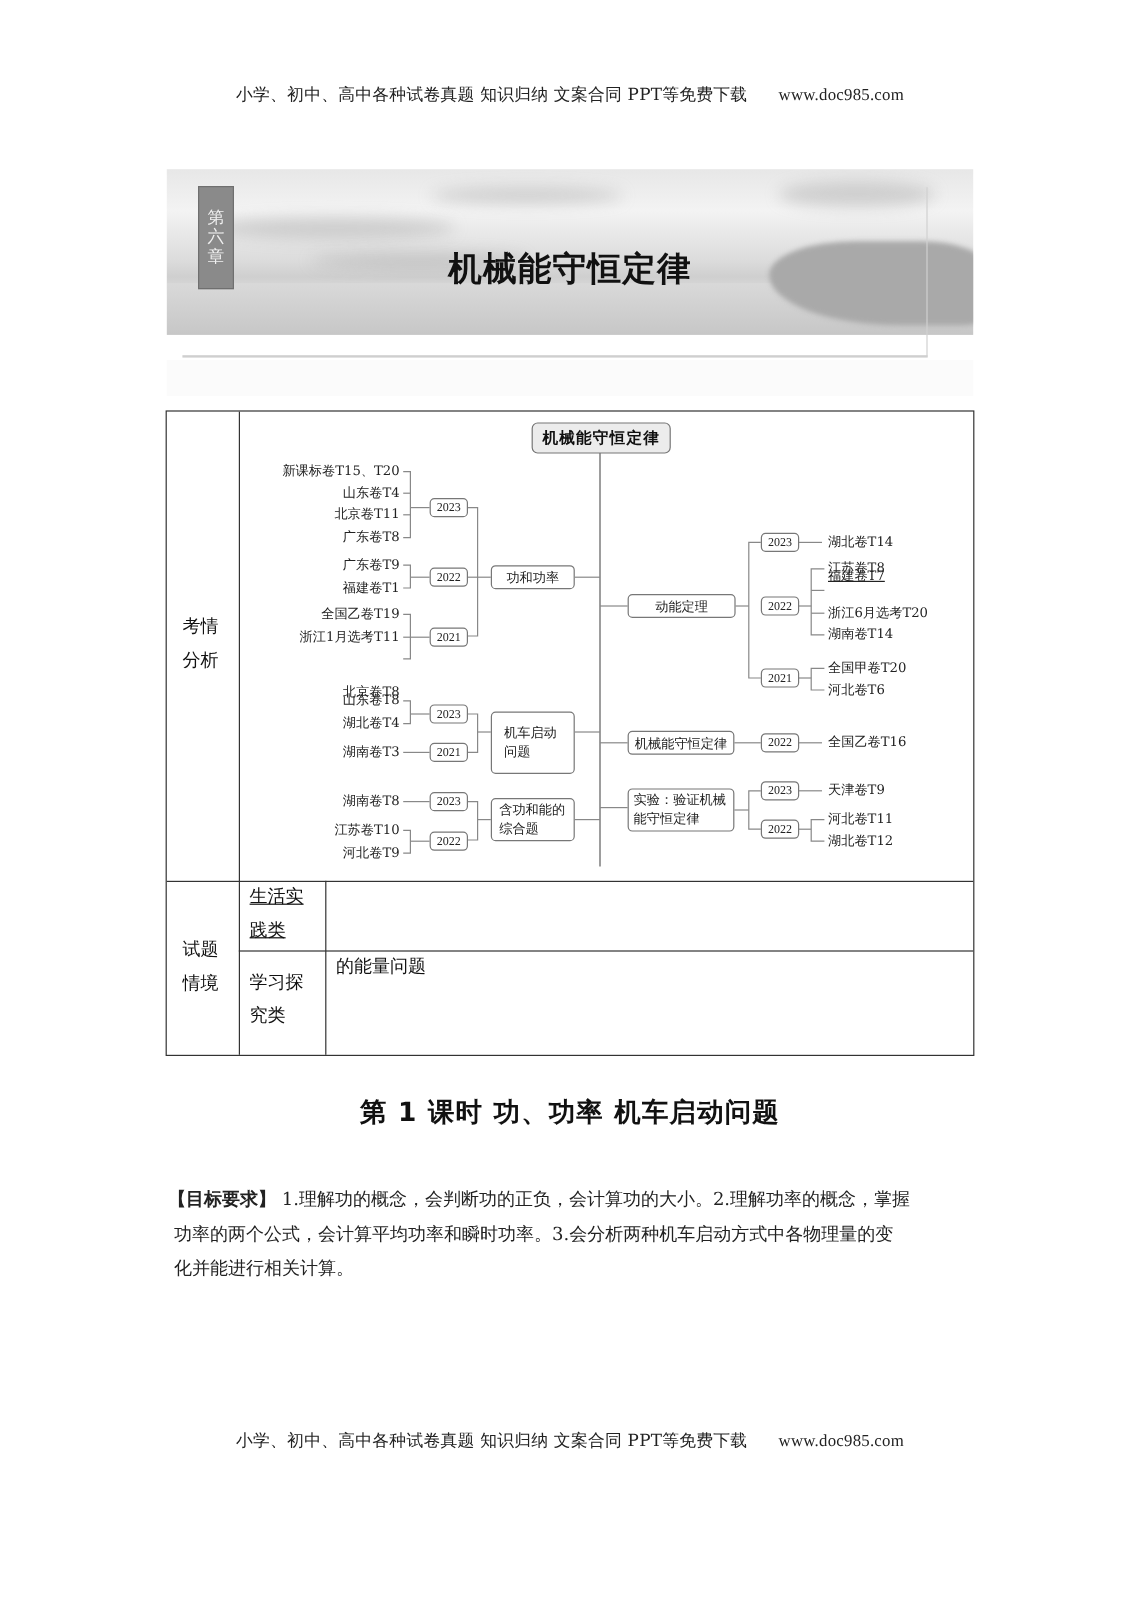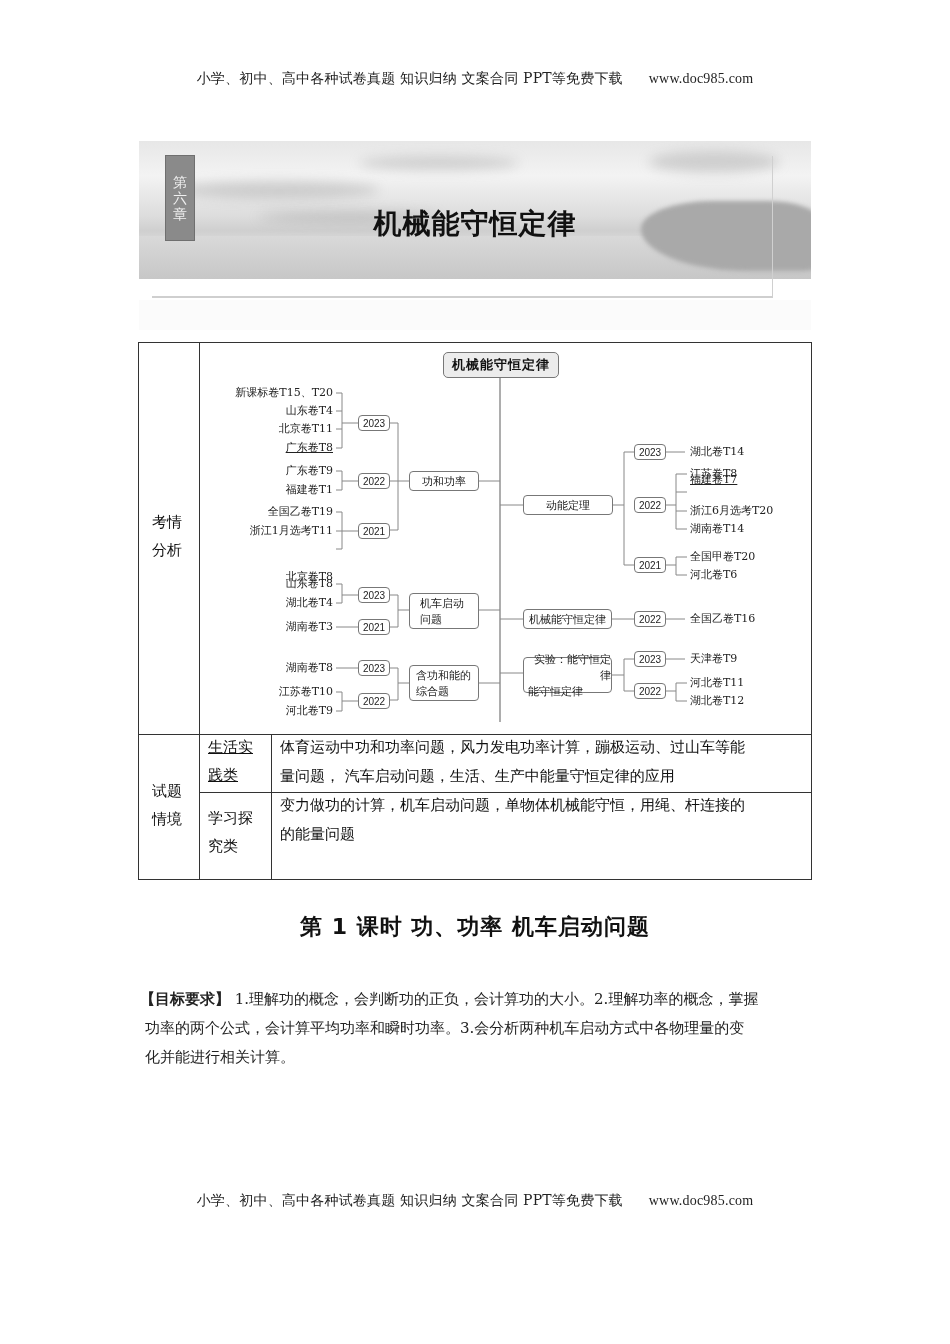--- a/index.html
+++ b/index.html
@@ -27,21 +27,21 @@
   .tbl { position: absolute; left: 138px; top: 342px; width: 674px; height: 538px; border: 1px solid #333; box-sizing: border-box; }
   .tbl .vline { position: absolute; background: #333; width: 1px; }
   .tbl .hline { position: absolute; background: #333; height: 1px; }
   .lbl { position: absolute; font-family: "DejaVu Sans", sans-serif; font-size: 15px; line-height: 28px; color: #111; }
   .cell-text { position: absolute; font-family: "DejaVu Sans", sans-serif; font-size: 15px; line-height: 28.5px; color: #111; }
 
   
   .mm { position: absolute; left: 0; top: 0; width: 950px; height: 1344px; pointer-events: none; }
   .mm * { pointer-events: auto; }
   .box { position: absolute; border: 1px solid #777; border-radius: 4px; background: #fff; box-sizing: border-box;
-         font-size: 11px; display: flex; align-items: center; justify-content: center; color: #222; font-family: Liberation Sans, sans-serif; text-align: right; }
+         font-size: 11px; display: flex; align-items: center; justify-content: center; color: #222; font-family: Liberation Serif, serif; }
   .year { font-size: 10px; }
   .leaf { position: absolute; font-size: 11px; color: #222; white-space: nowrap; }
   .leaf.r { text-align: right; }
   .root { position: absolute; left: 443px; top: 352px; width: 114px; height: 24px; border: 1px solid #777; border-radius: 5px; background: #ececec;
           font-family: "DejaVu Sans", sans-serif; font-weight: bold; font-size: 13px; display: flex; align-items: center; justify-content: center; letter-spacing: 1px; }
   svg.lines { position: absolute; left: 0; top: 0; }
 
   .sec-title { position: absolute; left: 0; width: 950px; top: 912px; text-align: center; font-family: "DejaVu Sans", sans-serif; font-weight: bold; font-size: 22px; letter-spacing: 1px; }
   .goal { position: absolute; left: 140px; top: 985px; width: 680px; font-size: 15px; line-height: 29px; color: #222; }
   .goal .tag { font-family: "DejaVu Sans", sans-serif; font-weight: bold; }
@@ -83,31 +83,26 @@
   </div>
   <div class="lbl" style="left:13px;top:434px;">
     <div>试题</div>
     <div>情境</div>
   </div>
 
   <div class="lbl" style="left:69px;top:390px;text-decoration:underline;">
     <div>生活实</div>
     <div>践类</div>
   </div>
-  <div class="cell-text" style="left:141px;top:390px;">
-    <div>体育运动中功和功率问题，风力发电功率计算，蹦极运动、过山车等能</div>
-    <div>量问题，  汽车启动问题，生活、生产中能量守恒定律的应用</div>
-  </div>
 
   <div class="lbl" style="left:69px;top:461px;">
     <div>学习探</div>
     <div>究类</div>
   </div>
   <div class="cell-text" style="left:141px;top:448px;">
-    <div>变力做功的计算，机车启动问题，单物体机械能守恒，用绳、杆连接的</div>
     <div>的能量问题</div>
   </div>
 </div>
 
 <div class="mm">
   <svg class="lines" width="950" height="1344">
     <g stroke="#888" stroke-width="1" fill="none">
 
       <line x1="500" y1="376" x2="500" y2="722" stroke="#999" stroke-width="1.6"></line>
 
@@ -160,59 +155,59 @@
       <path d="M634 659 H624 V691 H634"></path>
       <line x1="665" y1="659" x2="685" y2="659"></line>
       <line x1="665" y1="691" x2="676" y2="691"></line>
       <path d="M687 683 H676 V701 H687"></path>
     </g>
   </svg>
 
   <div class="root">机械能守恒定律</div>
 
   <div class="box" style="left:409px;top:471px;width:70px;height:20px;">功和功率</div>
-  <div class="box" style="left:409px;top:593px;width:70px;height:36px;flex-direction:column;align-items:flex-start;padding-left:10px;line-height:16px;">
+  <div class="box" style="left:409px;top:593px;width:70px;height:52px;flex-direction:column;align-items:flex-start;padding-left:10px;line-height:16px;">
     <span>机车启动</span>
     <span>问题</span>
   </div>
   <div class="box" style="left:409px;top:665px;width:70px;height:36px;flex-direction:column;align-items:flex-start;padding-left:6px;line-height:16px;">
     <span>含功和能的</span>
     <span>综合题</span>
   </div>
 
   <div class="box year" style="left:358px;top:415px;width:32px;height:16px;">2023</div>
   <div class="box year" style="left:358px;top:473px;width:32px;height:16px;">2022</div>
   <div class="box year" style="left:358px;top:523px;width:32px;height:16px;">2021</div>
   <div class="box year" style="left:358px;top:587px;width:32px;height:16px;">2023</div>
   <div class="box year" style="left:358px;top:619px;width:32px;height:16px;">2021</div>
   <div class="box year" style="left:358px;top:660px;width:32px;height:16px;">2023</div>
   <div class="box year" style="left:358px;top:693px;width:32px;height:16px;">2022</div>
 
   <div class="leaf r" style="right:617px;top:385px;">新课标卷T15、T20</div>
   <div class="leaf r" style="right:617px;top:403px;">山东卷T4</div>
   <div class="leaf r" style="right:617px;top:421px;">北京卷T11</div>
-  <div class="leaf r" style="right:617px;top:440px;text-decoration:underline;">广东卷T8</div>
+  <div class="leaf r" style="right:617px;top:440px;">广东卷T8</div>
   <div class="leaf r" style="right:617px;top:463px;">广东卷T9</div>
   <div class="leaf r" style="right:617px;top:482px;">福建卷T1</div>
   <div class="leaf r" style="right:617px;top:504px;">全国乙卷T19</div>
   <div class="leaf r" style="right:617px;top:523px;">浙江1月选考T11</div>
   <div class="leaf r" style="right:617px;top:569px;text-align:right;">北京卷T8</div>
 
   <div class="leaf r" style="right:617px;top:576px;">山东卷T8</div>
   <div class="leaf r" style="right:617px;top:595px;">湖北卷T4</div>
   <div class="leaf r" style="right:617px;top:619px;">湖南卷T3</div>
 
   <div class="leaf r" style="right:617px;top:660px;">湖南卷T8</div>
   <div class="leaf r" style="right:617px;top:684px;">江苏卷T10</div>
   <div class="leaf r" style="right:617px;top:703px;">河北卷T9</div>
 
   <div class="box" style="left:523px;top:495px;width:90px;height:20px;">动能定理</div>
   <div class="box" style="left:523px;top:609px;width:89px;height:20px;">机械能守恒定律</div>
   <div class="box" style="left:523px;top:657px;width:89px;height:36px;flex-direction:column;align-items:flex-start;padding-left:4px;line-height:16px;">
-    <span>实验：能守恒定律</span>
+    <span>实验：验证机械</span>
     <span>能守恒定律</span>
   </div>
 
   <div class="box year" style="left:634px;top:444px;width:32px;height:16px;">2023</div>
   <div class="box year" style="left:634px;top:497px;width:32px;height:16px;">2022</div>
   <div class="box year" style="left:634px;top:557px;width:32px;height:16px;">2021</div>
   <div class="box year" style="left:634px;top:611px;width:32px;height:16px;">2022</div>
   <div class="box year" style="left:634px;top:651px;width:32px;height:16px;">2023</div>
   <div class="box year" style="left:634px;top:683px;width:32px;height:16px;">2022</div>
 

